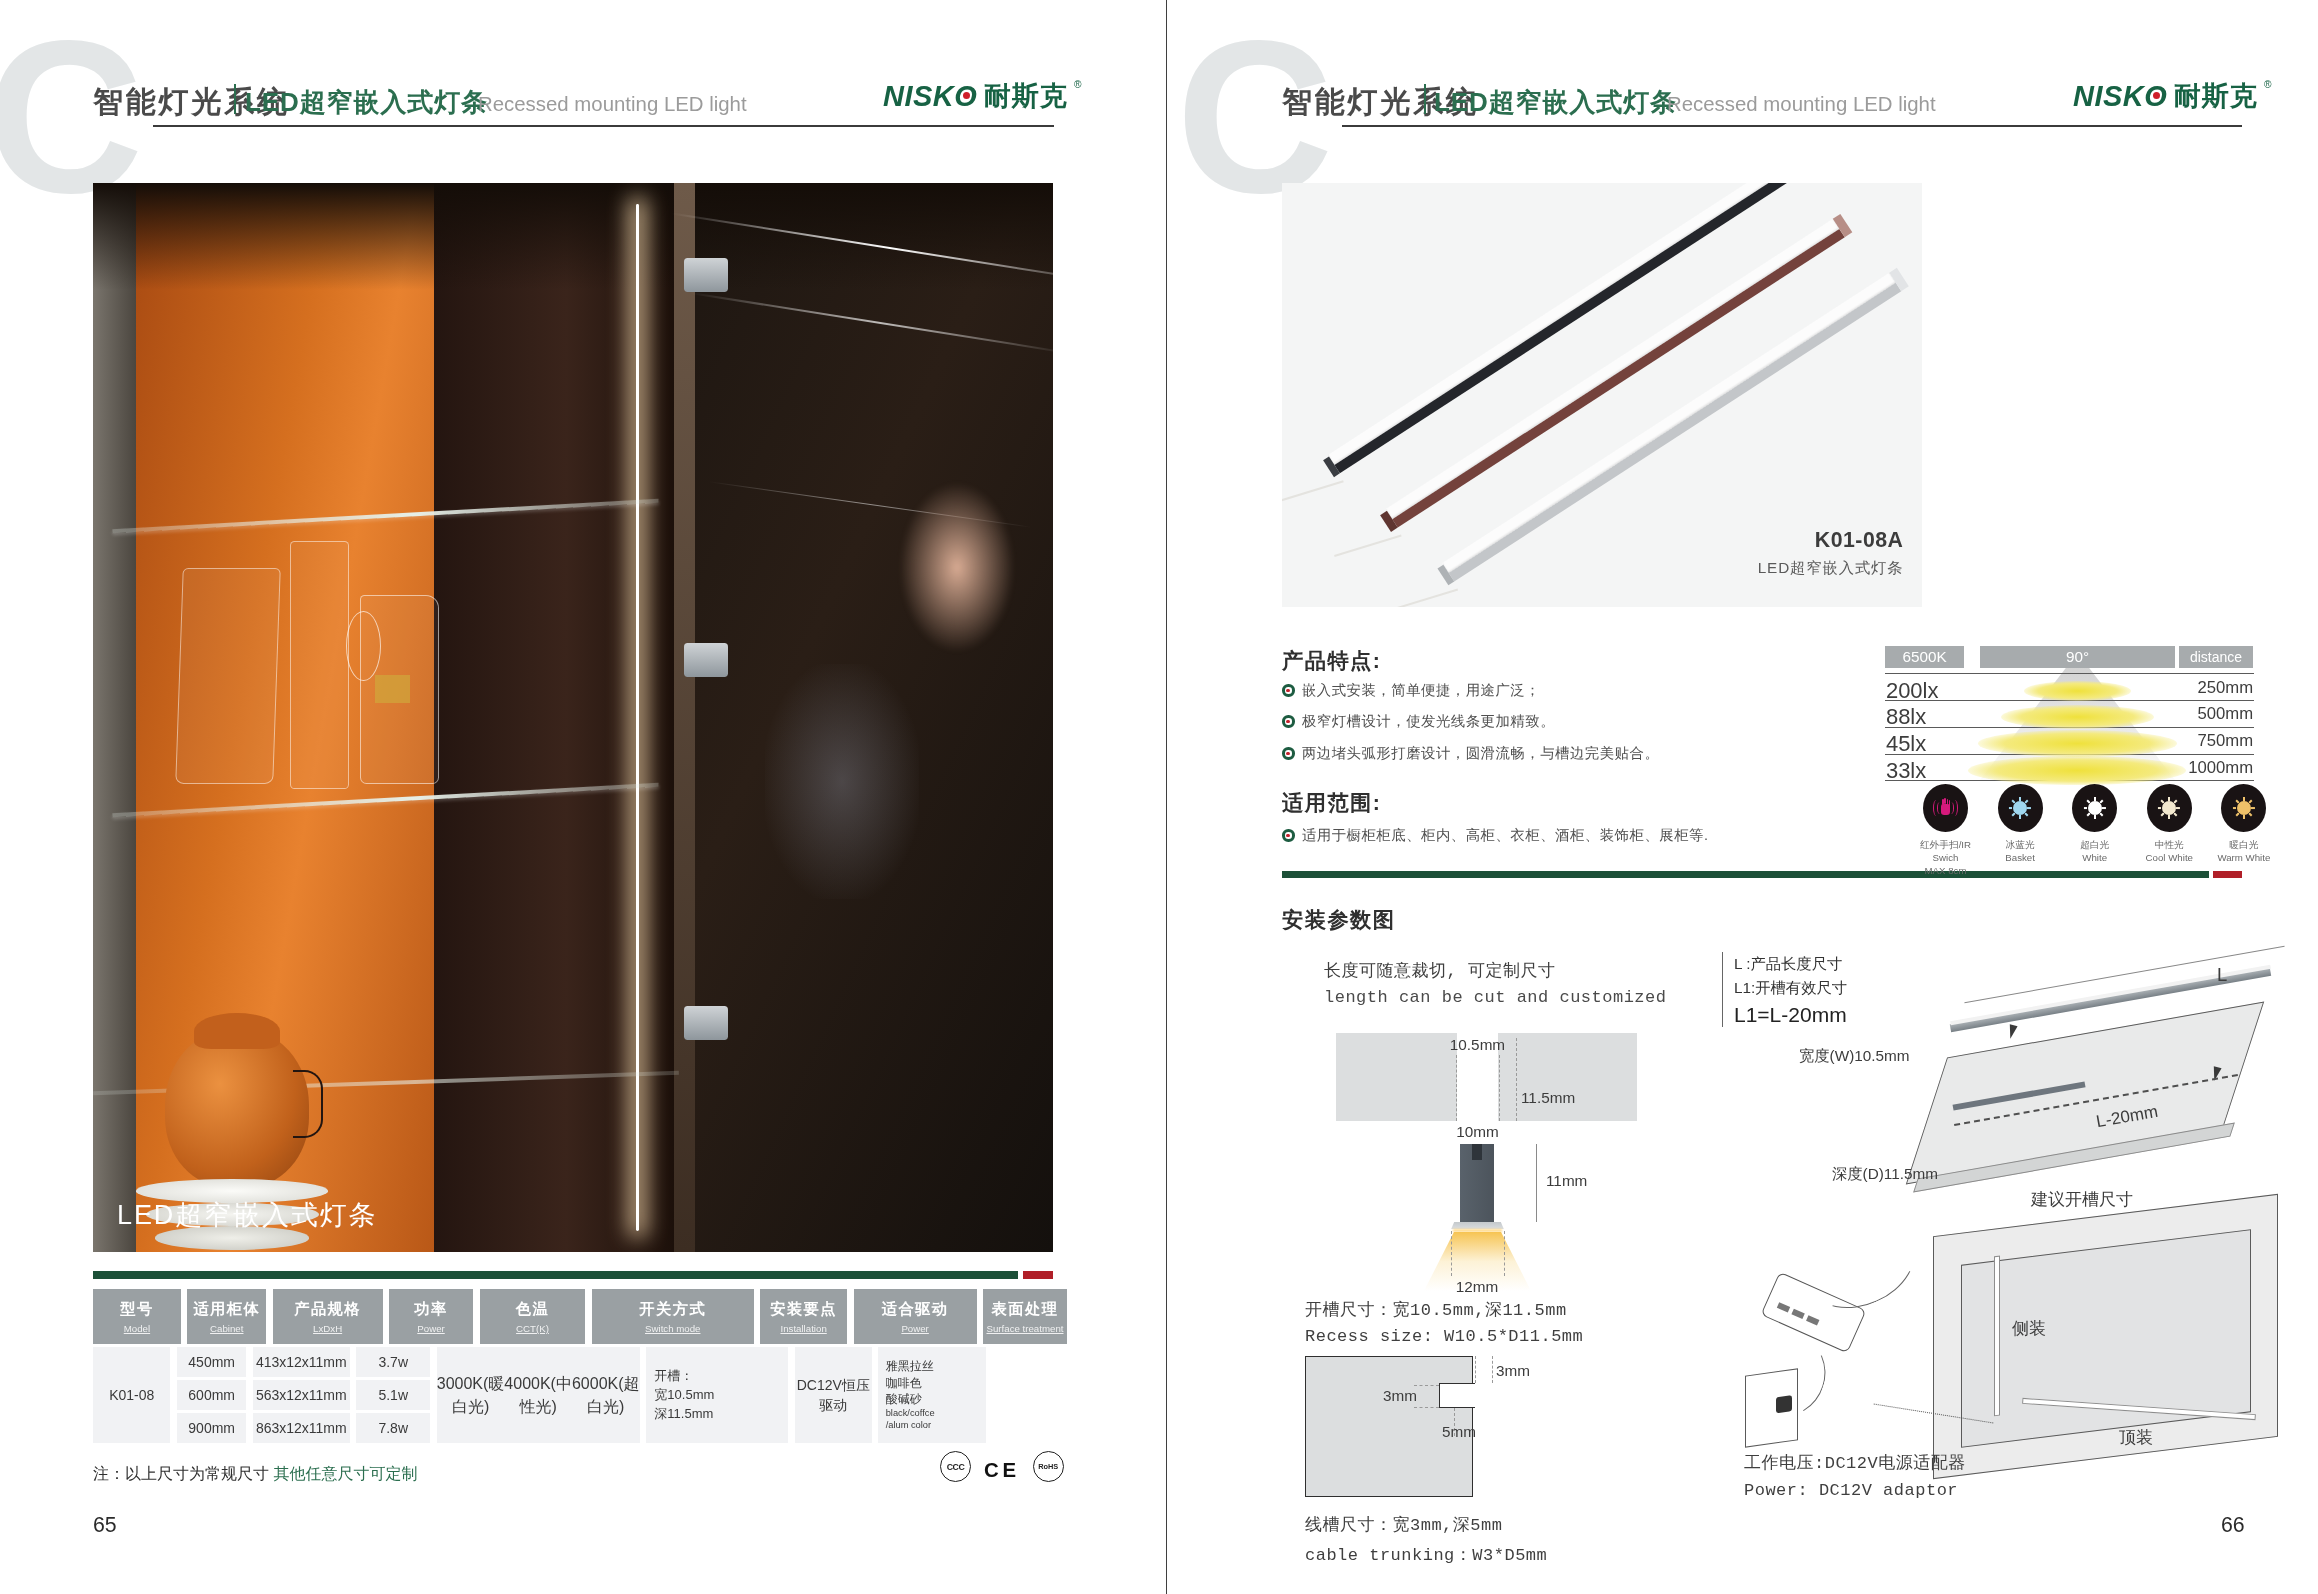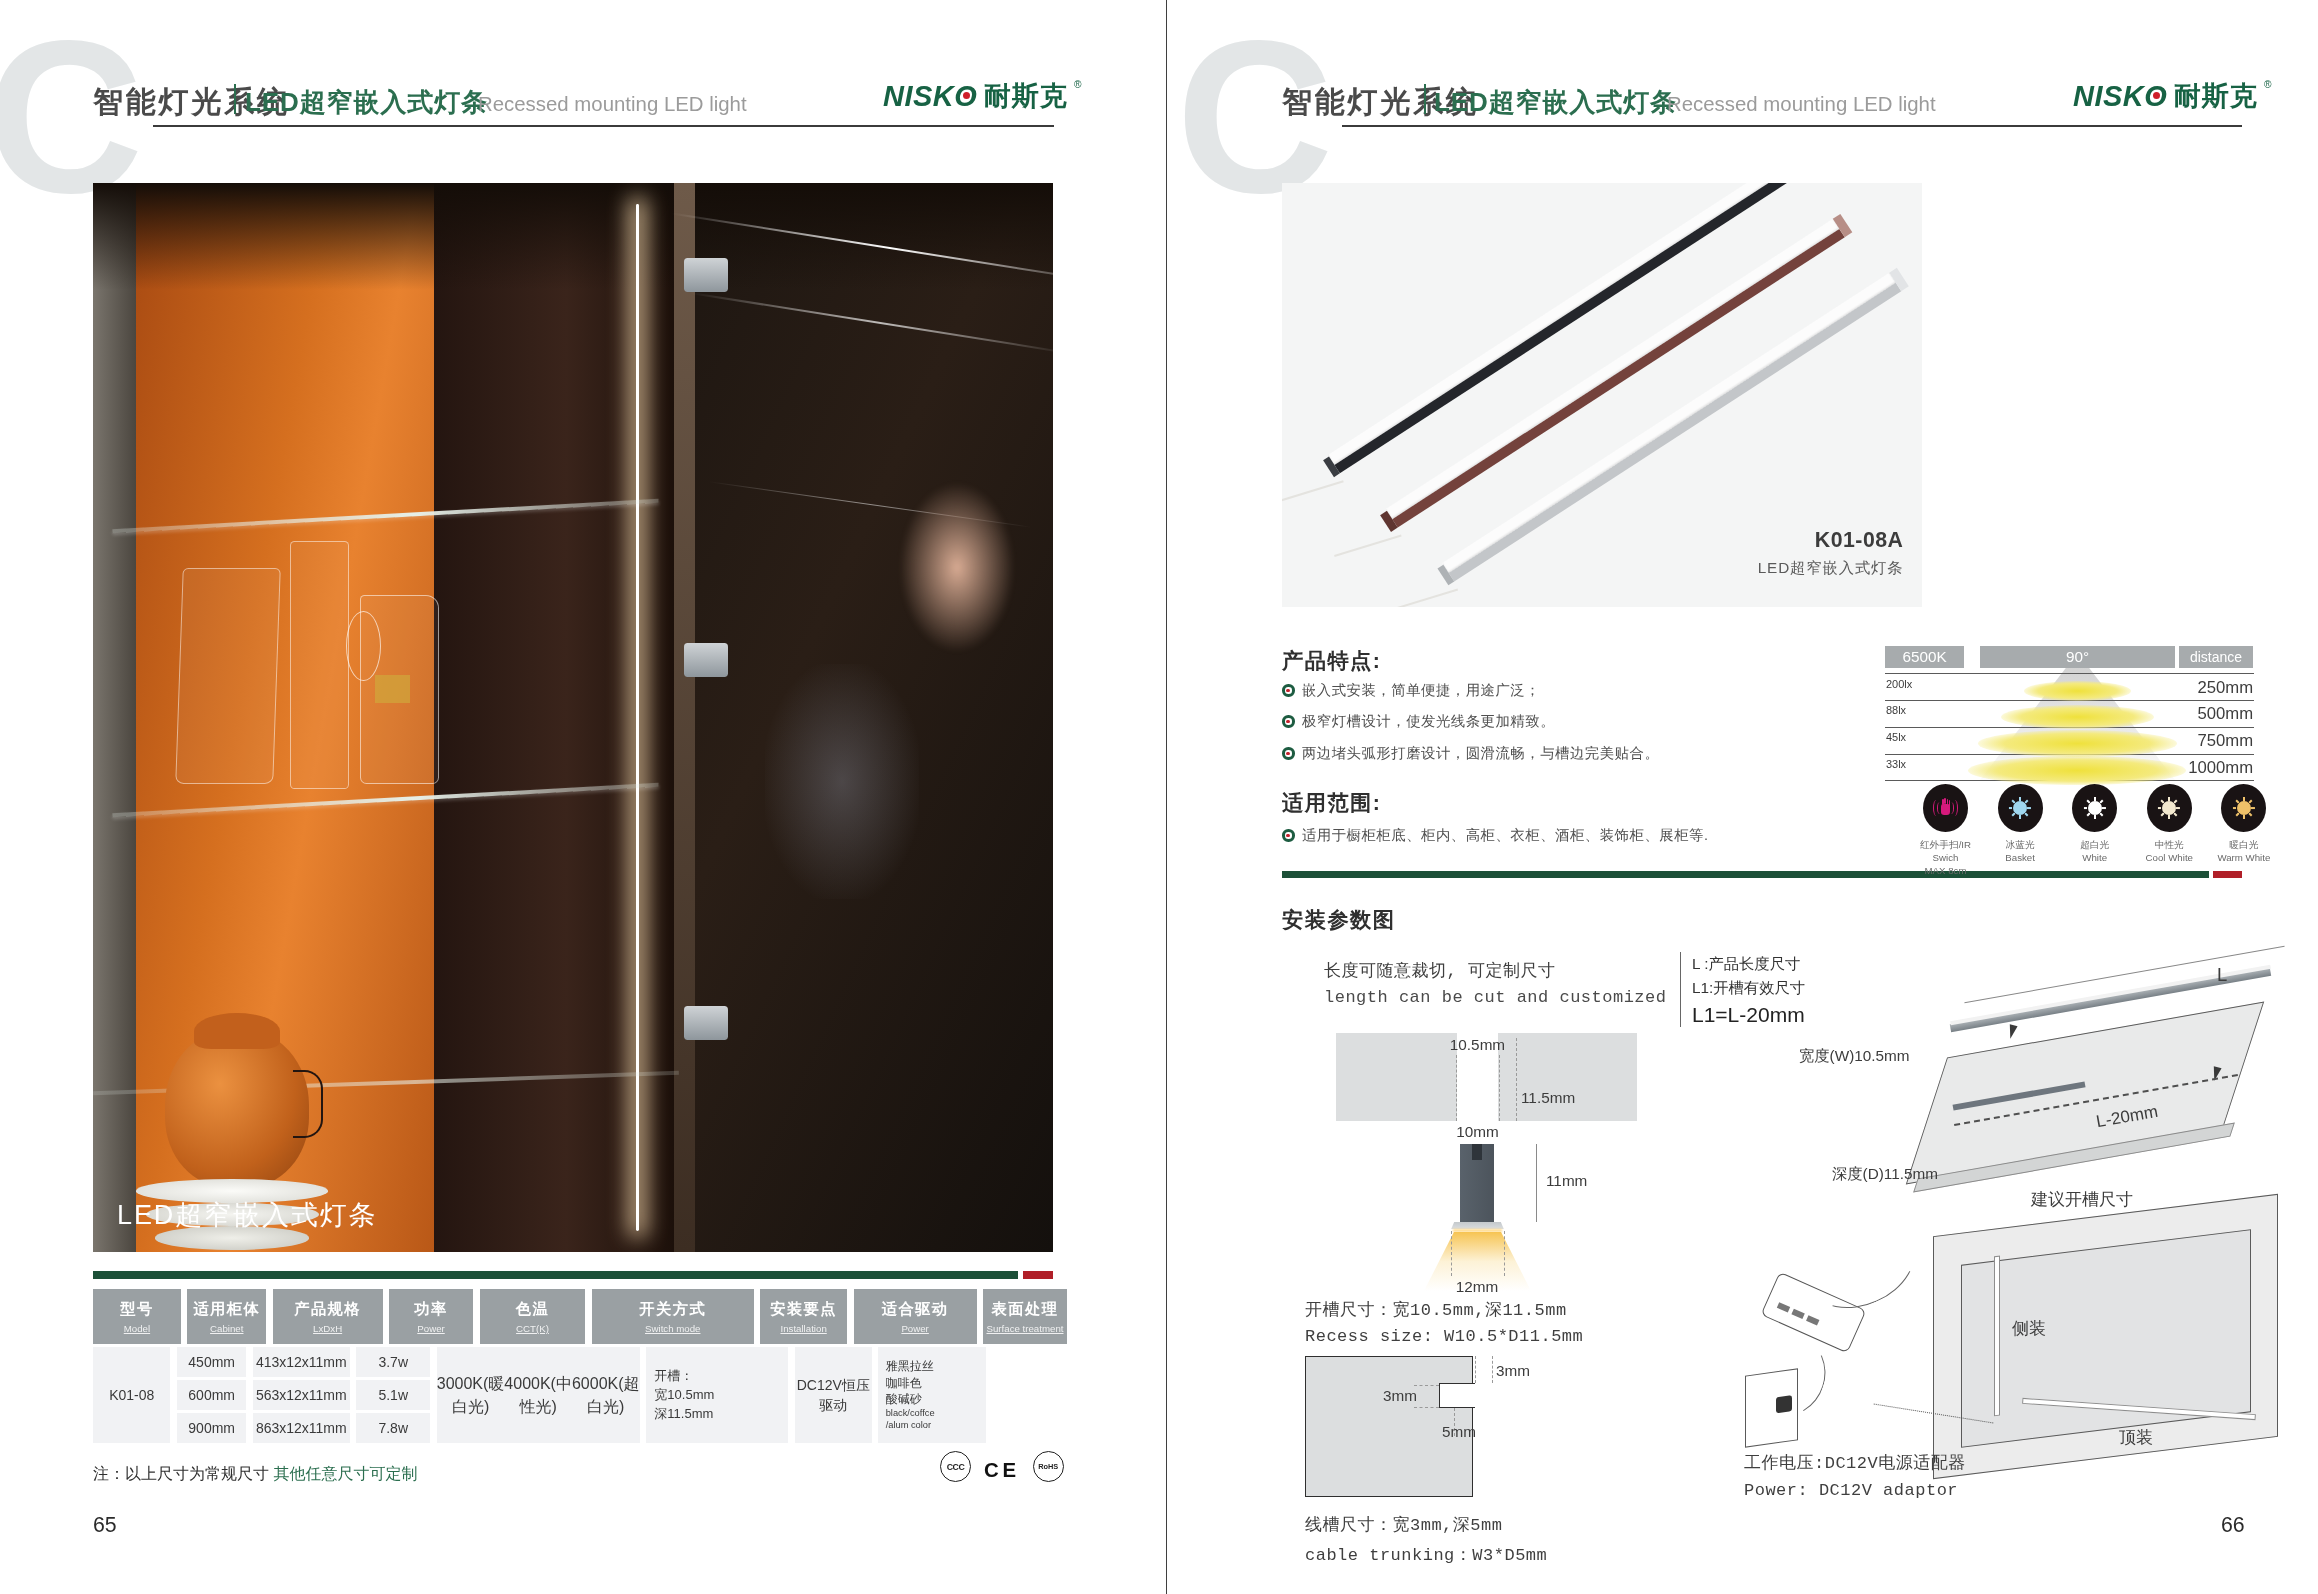--- a/index.html
+++ b/index.html
@@ -58,42 +58,42 @@
   
   .sec-title{position:absolute;font-size:21.3px;font-weight:bold;color:#2f2f2f;letter-spacing:1.4px;z-index:3;}
   .bullet-row{position:absolute;display:flex;align-items:center;gap:7.4px;z-index:3;}
   .dot-ico{width:6.5px;height:6.5px;border:3.7px solid #1d5c41;border-radius:50%;position:relative;flex:none;}
   .dot-ico::after{content:"";position:absolute;left:1.4px;top:1.4px;width:3.7px;height:3.7px;border-radius:50%;background:#c3202c;}
   .bullet-txt{font-size:14.4px;color:#4f4f4f;letter-spacing:0.5px;}
   
   .chart{position:absolute;left:1885px;top:646px;width:369px;height:139px;z-index:3;}
   .chart-hd{position:absolute;top:0;height:22px;background:#a7abad;color:#fff;display:flex;align-items:center;justify-content:center;font-size:15.3px;}
   .chart-line{position:absolute;left:0;width:369px;border-top:0.9px solid #5a5a5a;}
-  .chart-lux{position:absolute;left:0.9px;font-size:11px;color:#3d3d3d;}
+  .chart-lux{position:absolute;left:0.9px;font-size:22px;color:#3d3d3d;}
   .chart-dist{position:absolute;right:0.9px;font-size:16.7px;color:#3d3d3d;}
   .cone{position:absolute;left:95px;top:22px;width:195px;height:112px;
         background:linear-gradient(rgba(175,175,175,.55),rgba(225,225,225,.10));
         clip-path:polygon(44% 0,56% 0,100% 100%,0 100%);}
   .lux-ell{position:absolute;border-radius:50%;
         background:radial-gradient(ellipse at center,#efe13c 0%,#f4ea7e 52%,rgba(244,234,126,0) 78%);}
   
   .modes{position:absolute;left:1911px;top:784px;display:flex;gap:5.6px;z-index:3;}
   .mode{width:69px;display:flex;flex-direction:column;align-items:center;}
   .mode-circle{width:45px;height:48px;border-radius:50%;background:#191314;display:flex;align-items:center;justify-content:center;position:relative;}
   .mode-lab{font-size:9.7px;color:#6a6a6a;margin-top:5.6px;text-align:center;line-height:1.35;}
   .sun{position:relative;width:22px;height:22px;}
   .sun-core{position:absolute;left:4.2px;top:4.2px;width:14px;height:14px;border-radius:50%;}
   .ray{position:absolute;left:50%;top:0;width:1.9px;height:100%;margin-left:-0.9px;}
   .hand-wrap{position:relative;width:26px;height:22px;}
   .hand-palm{position:absolute;left:8.8px;top:7.4px;width:8.3px;height:10.2px;background:#d6197c;border-radius:2.3px 2.3px 3.2px 3.2px;}
   .hand-f{position:absolute;width:1.9px;height:5.6px;background:#d6197c;border-radius:0.9px;top:2.3px;}
   .harc{position:absolute;width:5.6px;height:16px;border-radius:50%;top:3.2px;}
   
   .dg-txt{position:absolute;font-size:17px;color:#3f3f3f;z-index:3;letter-spacing:0.5px;font-family:Liberation Mono, monospace;}
-  .legend{position:absolute;left:1680px;top:952px;border-left:1.9px solid #666;padding-left:11px;z-index:3;}
+  .legend{position:absolute;left:1722px;top:952px;border-left:1.9px solid #666;padding-left:11px;z-index:3;}
   .legend-l{font-size:15.3px;color:#333;line-height:1.55;}
   .legend-f{font-size:21px;color:#222;margin-top:3.7px;}
   .gray-block{position:absolute;background:#dcdedf;}
   .dashv{position:absolute;border-left:0.9px dashed #9a9a9a;}
   .dashh{position:absolute;border-top:0.9px dashed #9a9a9a;}
   .dim{position:absolute;font-size:15.3px;color:#3c3c3c;z-index:4;}
   .board{position:absolute;left:1892px;top:960px;width:399px;height:250px;z-index:2;}
   .cab{position:absolute;left:1734px;top:1196px;width:556px;height:297px;z-index:2;}
   .outline{border:1.4px solid #5a5a5a;background:#ececec;}
 </style>

